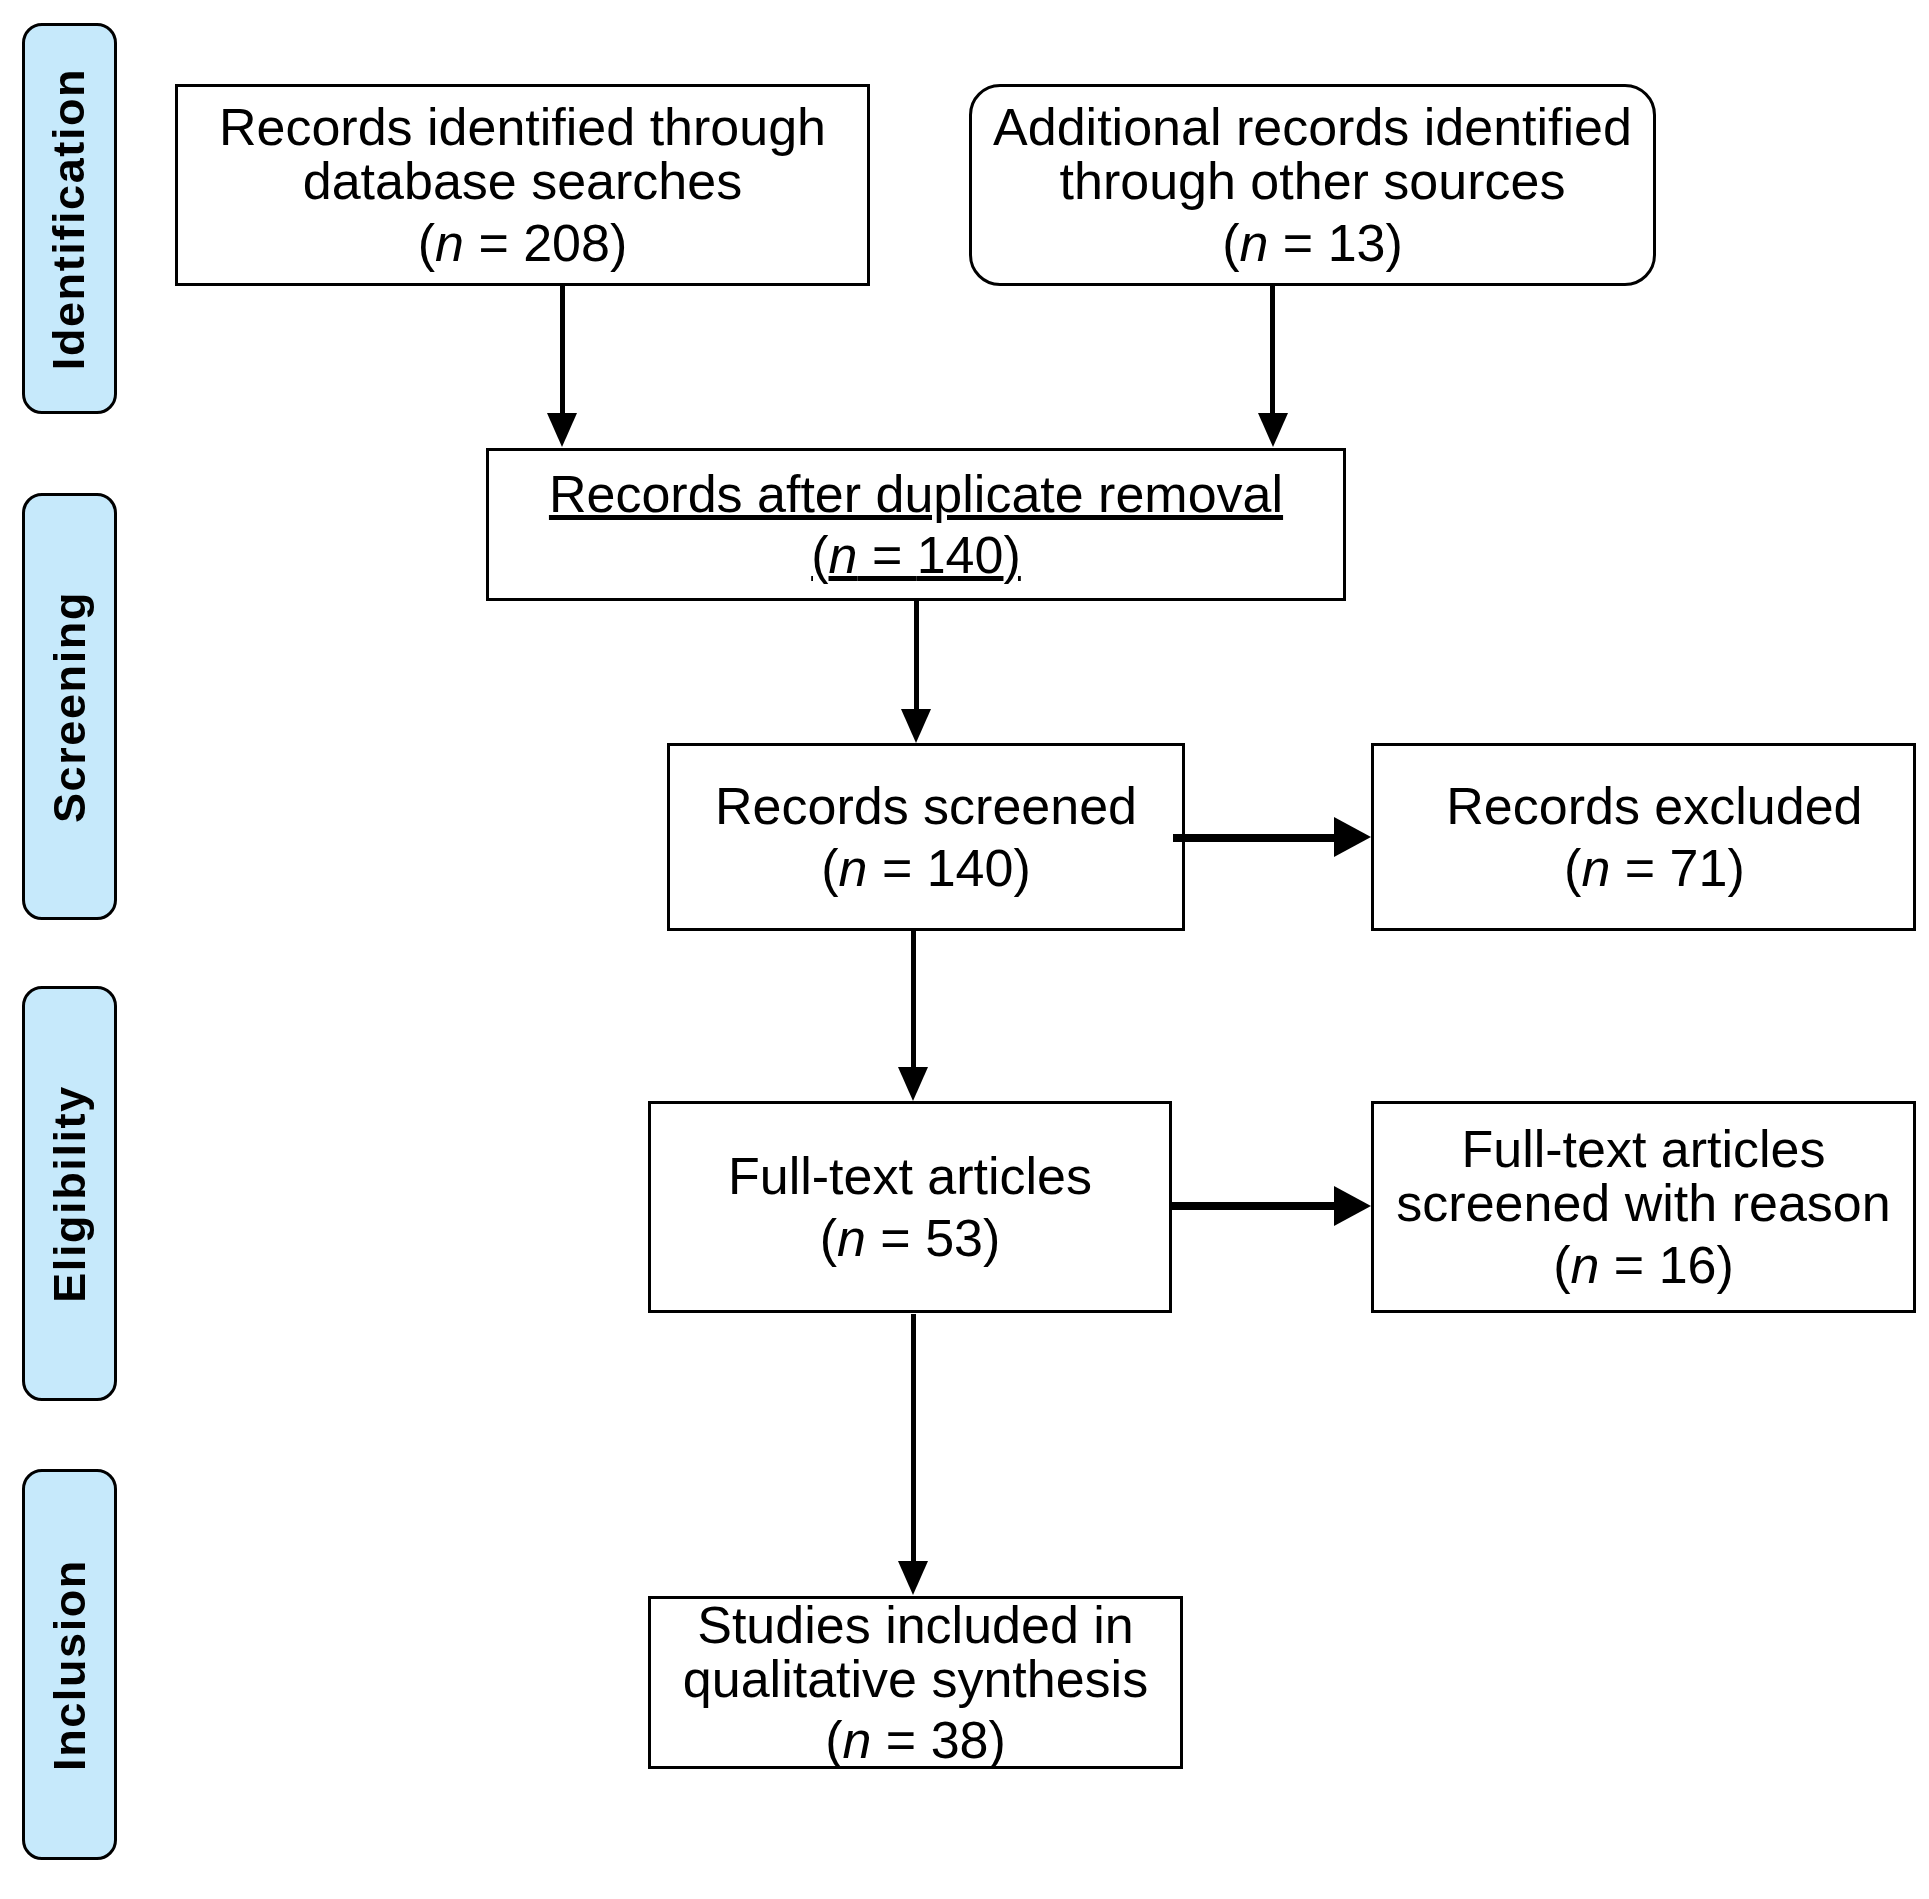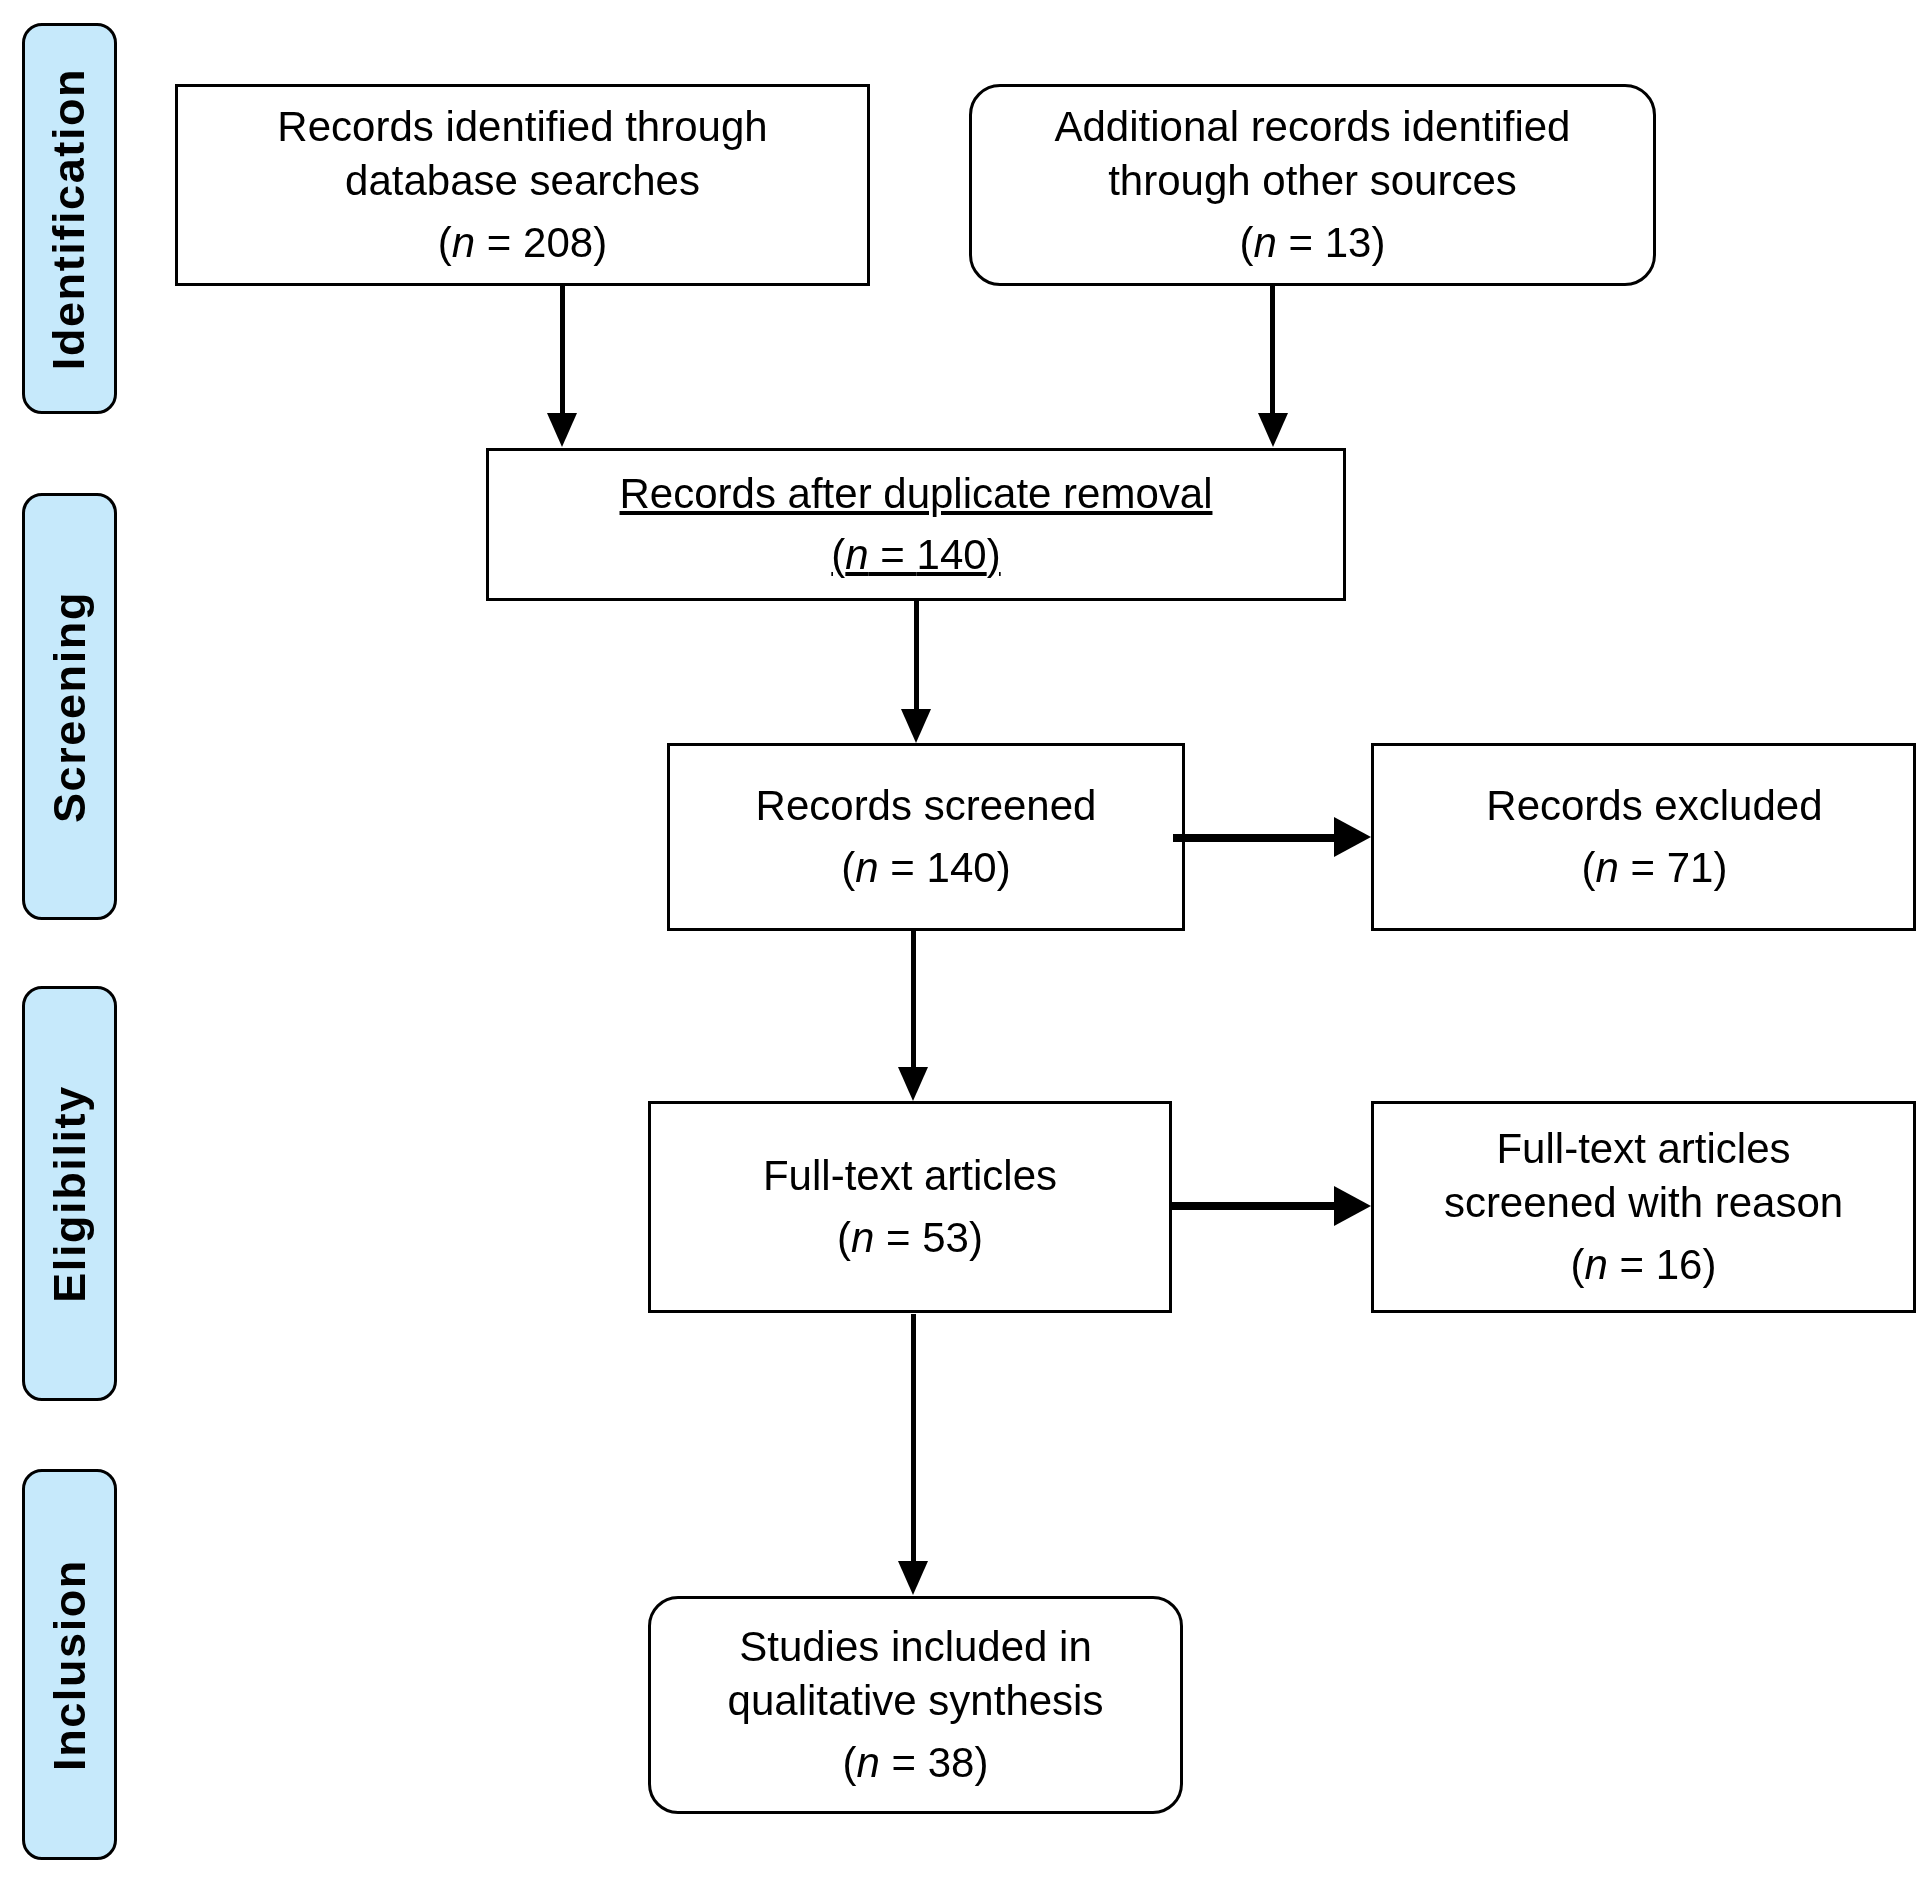--- a/index.html
+++ b/index.html
@@ -40,21 +40,21 @@
   .node {
     position: absolute;
     background: #ffffff;
     border: 3.9px solid #000000;
     box-sizing: border-box;
     display: flex;
     flex-direction: column;
     align-items: center;
     justify-content: center;
     text-align: center;
-    font-size: 42px;
+    font-size: 52px;
     line-height: 54px;
     padding: 3.1px 6.2px;
   }
   .nline { white-space: nowrap; }
   .count { margin-top: 7.8px; }
   .ital { font-style: italic; }
   
   .vstem {
     position: absolute;
     width: 4.7px;
@@ -129,21 +129,21 @@
     <div class="nline">Full-text articles</div>
     <div class="nline count"><span>(</span><span class="ital">n</span><span> = </span><span>53</span><span>)</span></div>
   </div>
 
   <div class="node" style="left:1371px;top:1101px;width:545px;height:212px;">
     <div class="nline">Full-text articles</div>
     <div class="nline">screened with reason</div>
     <div class="nline count"><span>(</span><span class="ital">n</span><span> = </span><span>16</span><span>)</span></div>
   </div>
 
-  <div class="node" style="left:648px;top:1596px;width:535px;height:218px;border-radius:30px;">
+  <div class="node" style="left:648px;top:1596px;width:535px;height:173px;">
     <div class="nline">Studies included in</div>
     <div class="nline">qualitative synthesis</div>
     <div class="nline count"><span>(</span><span class="ital">n</span><span> = </span><span>38</span><span>)</span></div>
   </div>
 
   <div>
     <div class="vstem" style="left:560px;top:286px;height:128px;"></div>
     <div class="head-down" style="left:547px;top:413px;"></div>
   </div>
 

